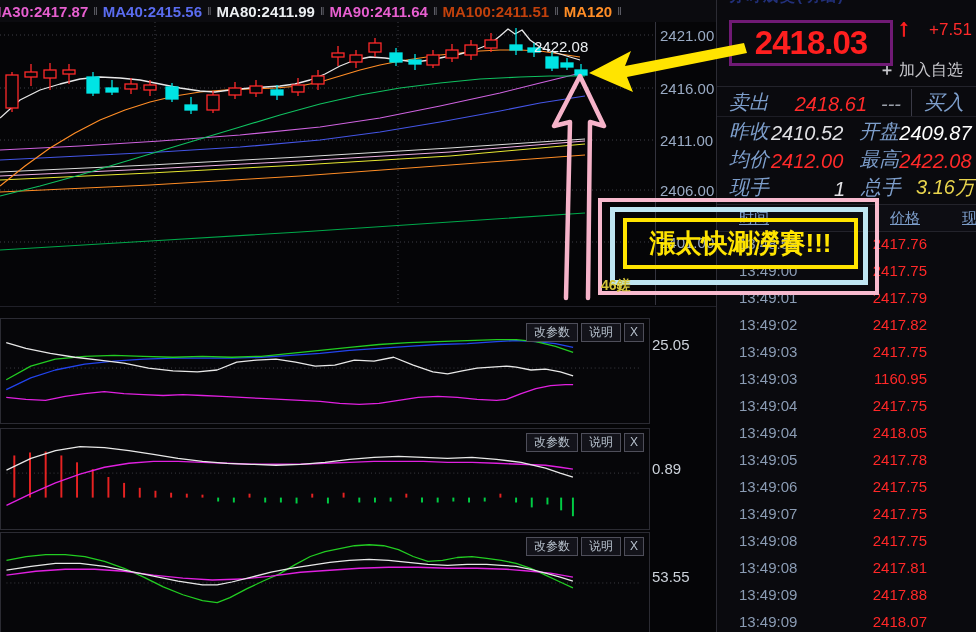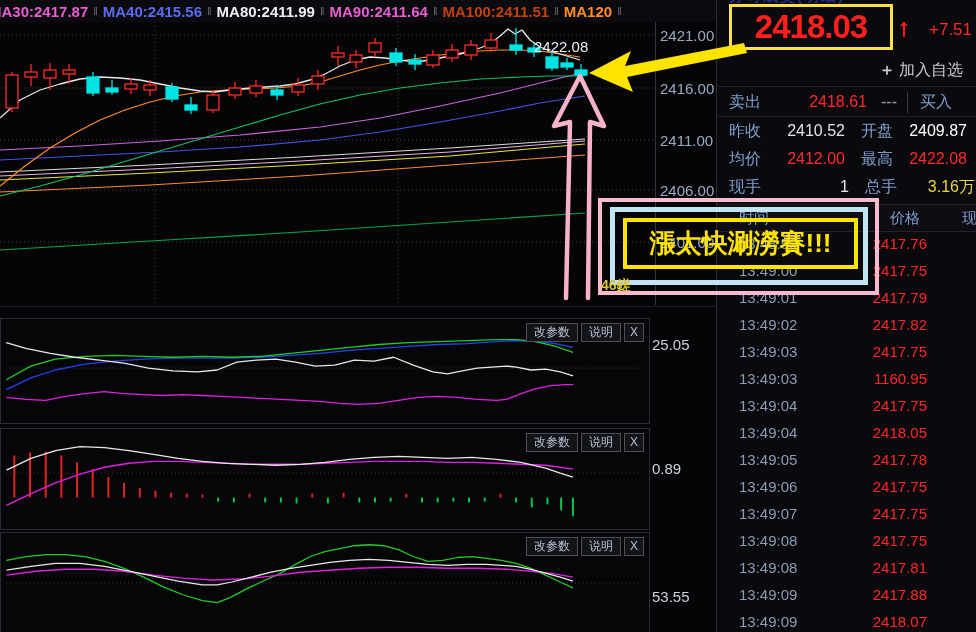--- a/index.html
+++ b/index.html
@@ -25,42 +25,42 @@
   .pbtns{position:absolute;top:4px;right:5px;display:flex;gap:3px;z-index:6;}
   .pbtn{border:1px solid #4e4e5a;background:#13131a;color:#b6c0cc;font-size:12px;
         padding:1px 7px;line-height:15px;cursor:pointer;}
   .pbtn.x{padding:1px 5px;}
   .pval{position:absolute;left:652px;color:#ccd2da;font-size:15px;z-index:5;}
   
   #rpanel{position:absolute;left:716px;top:0;width:260px;height:632px;background:#0a0a0e;
           border-left:1px solid #2c2c34;z-index:2;}
   #cliptitle{position:absolute;left:12px;top:0;width:230px;height:5px;overflow:hidden;}
   #cliptitle span{display:block;margin-top:-13px;color:#22307a;font-weight:bold;font-size:15px;letter-spacing:2px;}
-  #quotebox{position:absolute;left:12px;top:4px;width:158px;height:40px;border:3px solid #fde047;
+  #quotebox{position:absolute;left:12px;top:20px;width:158px;height:40px;border:3px solid #701a75;
             display:flex;align-items:center;justify-content:center;}
   #quotebox .bigpx{color:#ff1f1f;font-size:33px;font-weight:bold;letter-spacing:-1px;}
   #uparrow{position:absolute;left:180px;top:13px;color:#ff1f1f;font-size:25px;font-weight:900;
            text-shadow:1px 0 #ff1f1f;}
   #chg{position:absolute;left:212px;top:20px;color:#ff2a2a;font-size:17px;}
   #watchrow{position:absolute;left:0;top:54px;width:260px;height:33px;border-bottom:1px solid #23232b;
             display:flex;align-items:center;justify-content:flex-end;padding-right:14px;box-sizing:border-box;
             color:#c9c9ce;font-size:16px;cursor:pointer;}
   #watchrow .plus{font-weight:bold;margin-right:4px;}
   #inforows{position:absolute;left:0;top:88px;width:260px;}
-  .irow{height:28px;display:flex;align-items:center;font-size:16px;}
+  .irow{height:28px;display:flex;align-items:flex-end;font-size:20px;font-style:italic;}
   .irow.b{border-bottom:1px solid #1d1d25;}
   .ilab{color:#7d9ecb;width:42px;padding-left:12px;flex:0 0 auto;}
   .ival{flex:1;text-align:right;}
   .ival.w110{max-width:96px;}
   .red{color:#ff2a2a;} .grn{color:#ffffff;} .wht{color:#e2e2e6;} .yel{color:#e8d44d;} .gry{color:#8a8a94;}
   .buycell{border-left:1px solid #3a3a46;margin-left:10px;padding-left:12px;color:#7d9ecb;flex:0 0 auto;}
   .dash{flex:0 0 auto;margin-left:14px;color:#9aa0aa;}
   #tickhead{position:absolute;left:0;top:204px;width:260px;height:26px;background:#0d0d13;
             border-top:1px solid #23232b;border-bottom:1px solid #23232b;display:flex;align-items:center;
-            color:#7d9ecb;font-size:15px;}
+            color:#7d9ecb;font-size:15px;text-decoration:underline;}
   #tickhead .h1{padding-left:22px;width:110px;} #tickhead .h2{width:78px;text-align:right;}
   #tickhead .h3{margin-left:42px;}
   #tickrows{position:absolute;left:0;top:230px;width:260px;}
   .trow{height:27px;display:flex;align-items:center;font-size:15px;}
   .ttime{padding-left:22px;width:110px;color:#8b9cb4;}
   .tprice{width:78px;text-align:right;color:#ff2828;}
   
   .annbox{position:absolute;background:transparent;box-sizing:border-box;}
   #annpink{left:598px;top:198px;width:281px;height:97px;border:4px solid #f8bace;z-index:45;}
   #anncyan{left:610px;top:207px;width:258px;height:78px;border:5px solid #bfe6f2;z-index:45;}
@@ -254,21 +254,21 @@
         <polyline points="0,28 20,24 40,22 60,22 80,24 100,29 120,36 140,45 160,55 180,63 200,69 215,71 228,66 245,57 262,49 278,42 295,32 310,24 325,19 340,16 355,13 370,12 385,13 400,17 415,24 430,29 445,28 460,25 475,24 490,26 505,28 520,31 535,36 550,43 565,50 578,56" fill="none" stroke="#22cc22" stroke-width="1.3" stroke-linejoin="round"></polyline>
         <polyline points="0,43 30,39 60,37 90,37 120,39 150,43 180,46 210,48 240,47 270,44 300,40 330,38 360,36 390,35 420,35 450,36 480,36 510,37 535,39 555,41 578,45" fill="none" stroke="#e020e0" stroke-width="1.4" stroke-linejoin="round"></polyline>
         <polyline points="0,38 25,34 50,31 75,31 100,34 125,39 150,44 175,49 200,53 215,53 230,50 250,45 270,40 290,36 310,33 330,30 350,28 370,27 390,28 410,30 430,32 450,33 470,32 490,32 505,33 520,34 535,37 550,41 565,45 578,49" fill="none" stroke="#e8e8e8" stroke-width="1.3" stroke-linejoin="round"></polyline>
       </svg>
     <div class="pbtns">
       <span class="pbtn">改参数</span>
       <span class="pbtn">说明</span>
       <span class="pbtn x">X</span>
     </div>
   </div>
-  <div class="pval" style="top:588px">53.55</div>
+  <div class="pval" style="top:568px">53.55</div>
 
   <div id="rpanel">
     <div id="cliptitle">
       <span>分时成交(明细)</span>
     </div>
     <div id="quotebox">
       <span class="bigpx">2418.03</span>
     </div>
     <span id="uparrow">↑</span>
     <span id="chg">+7.51</span>

